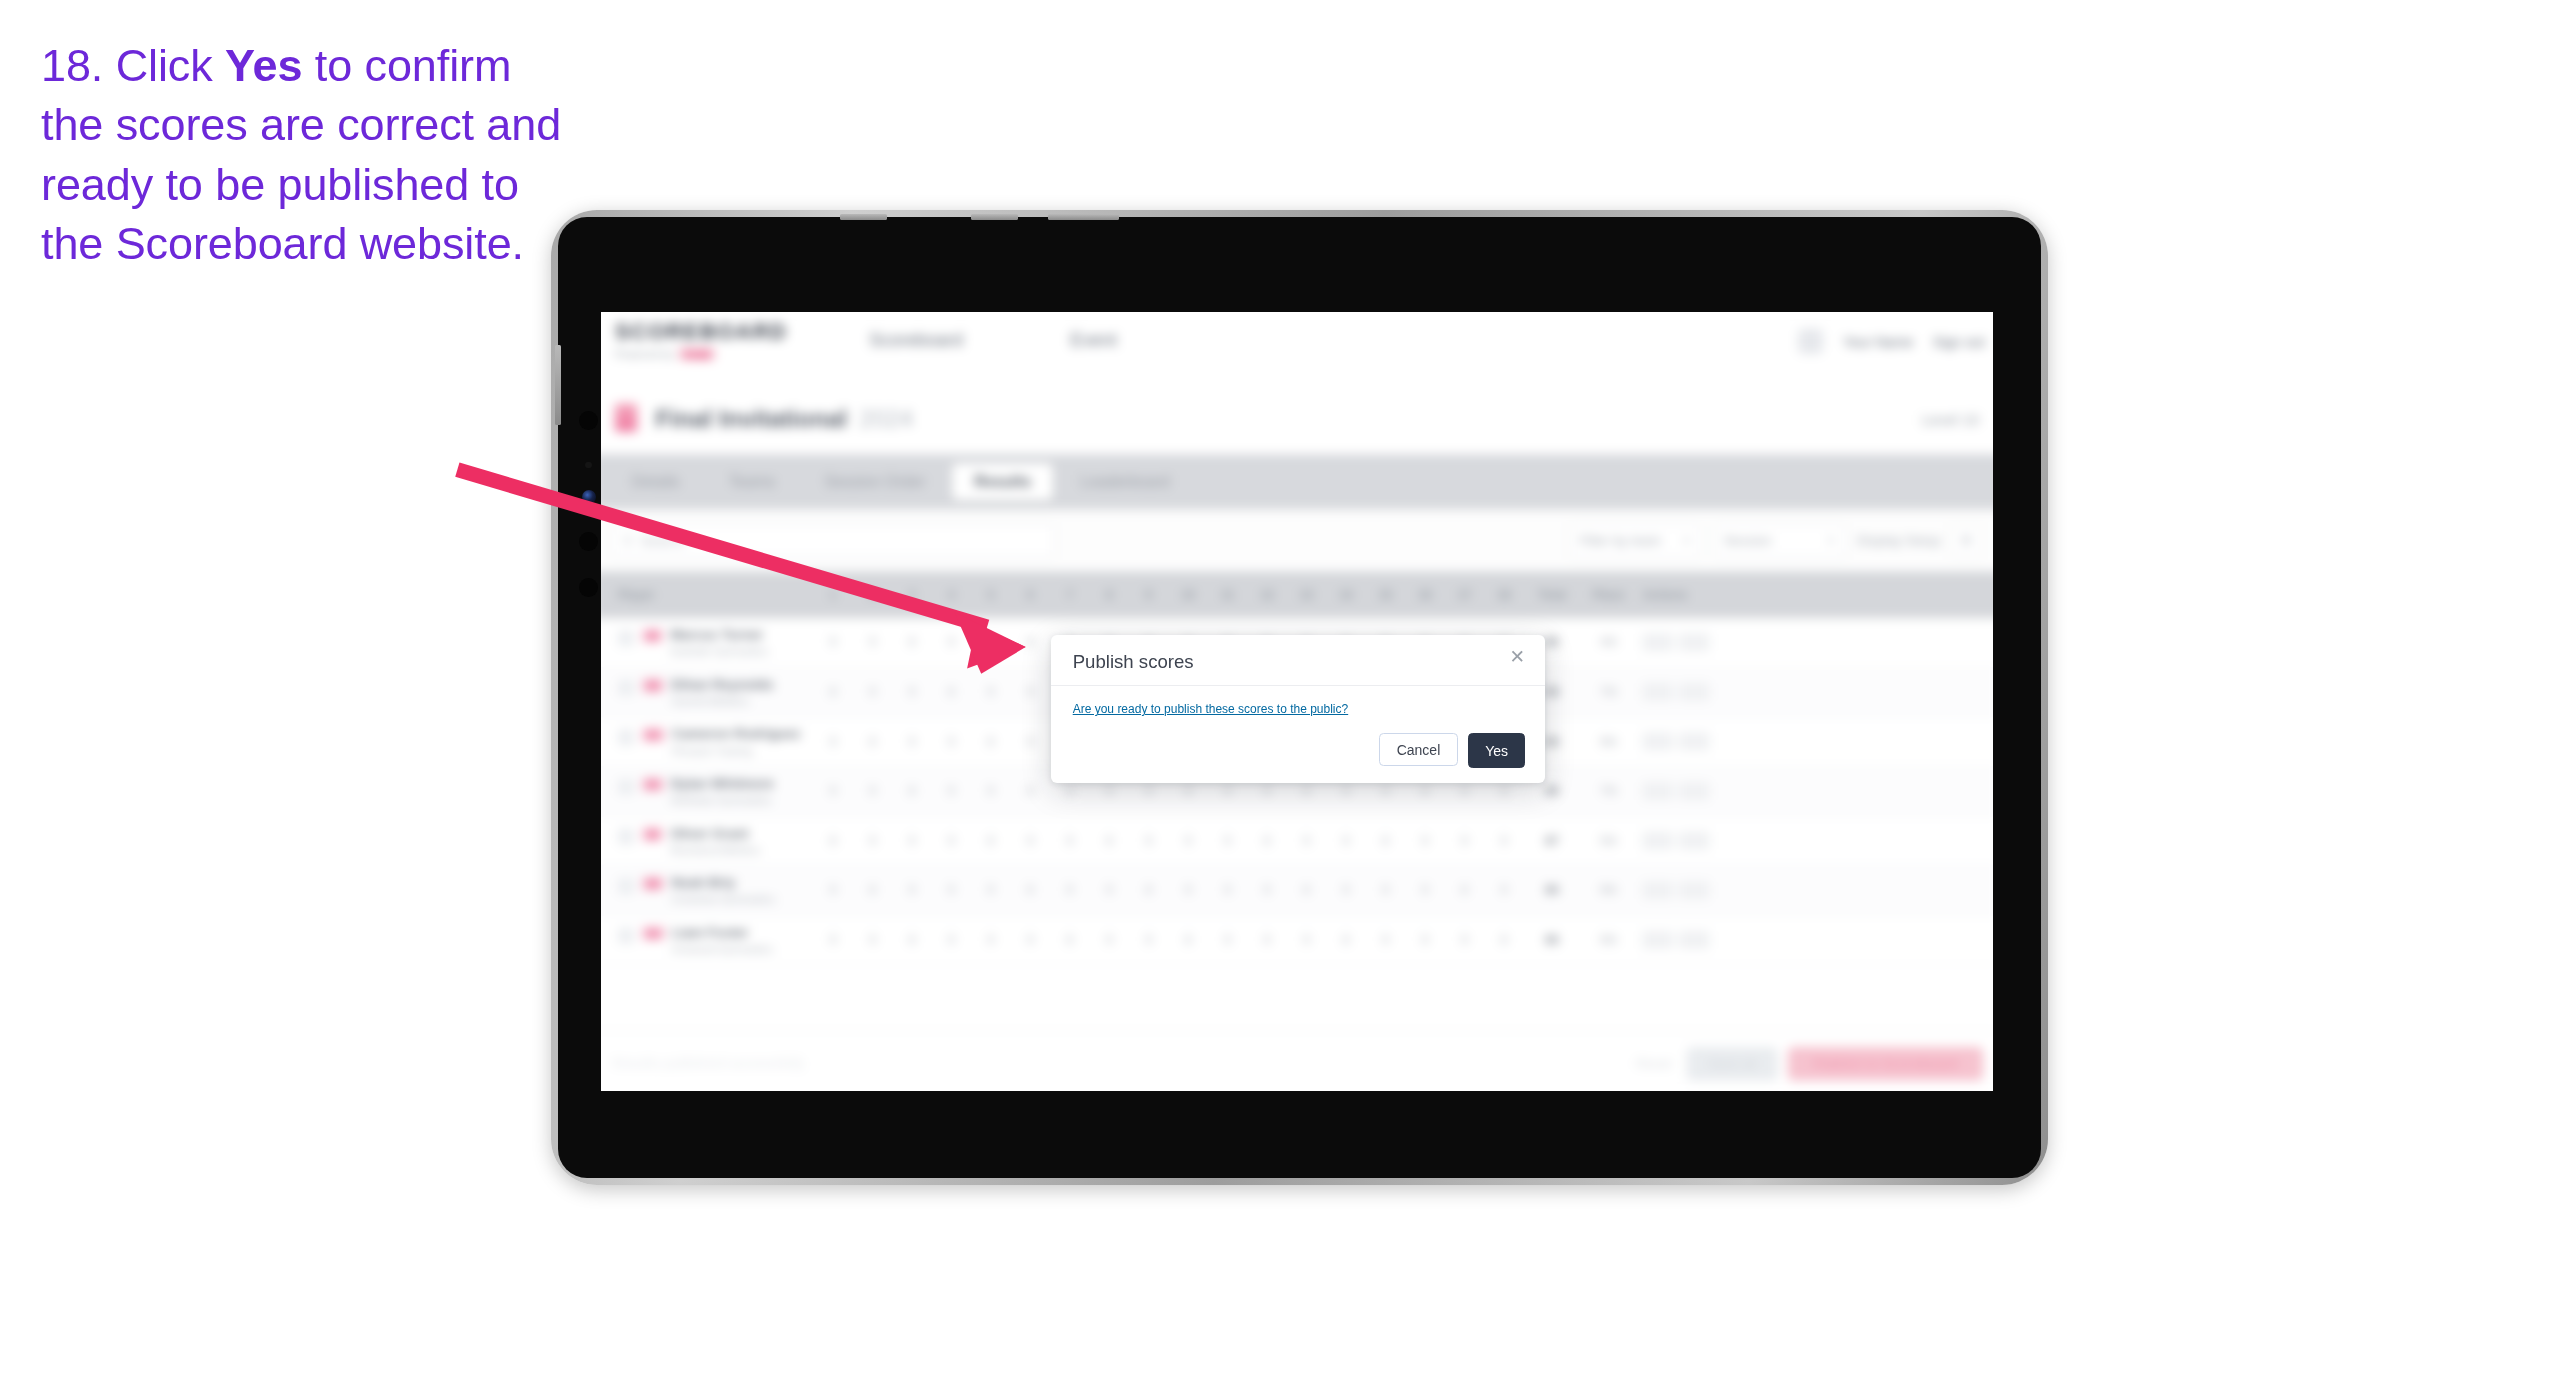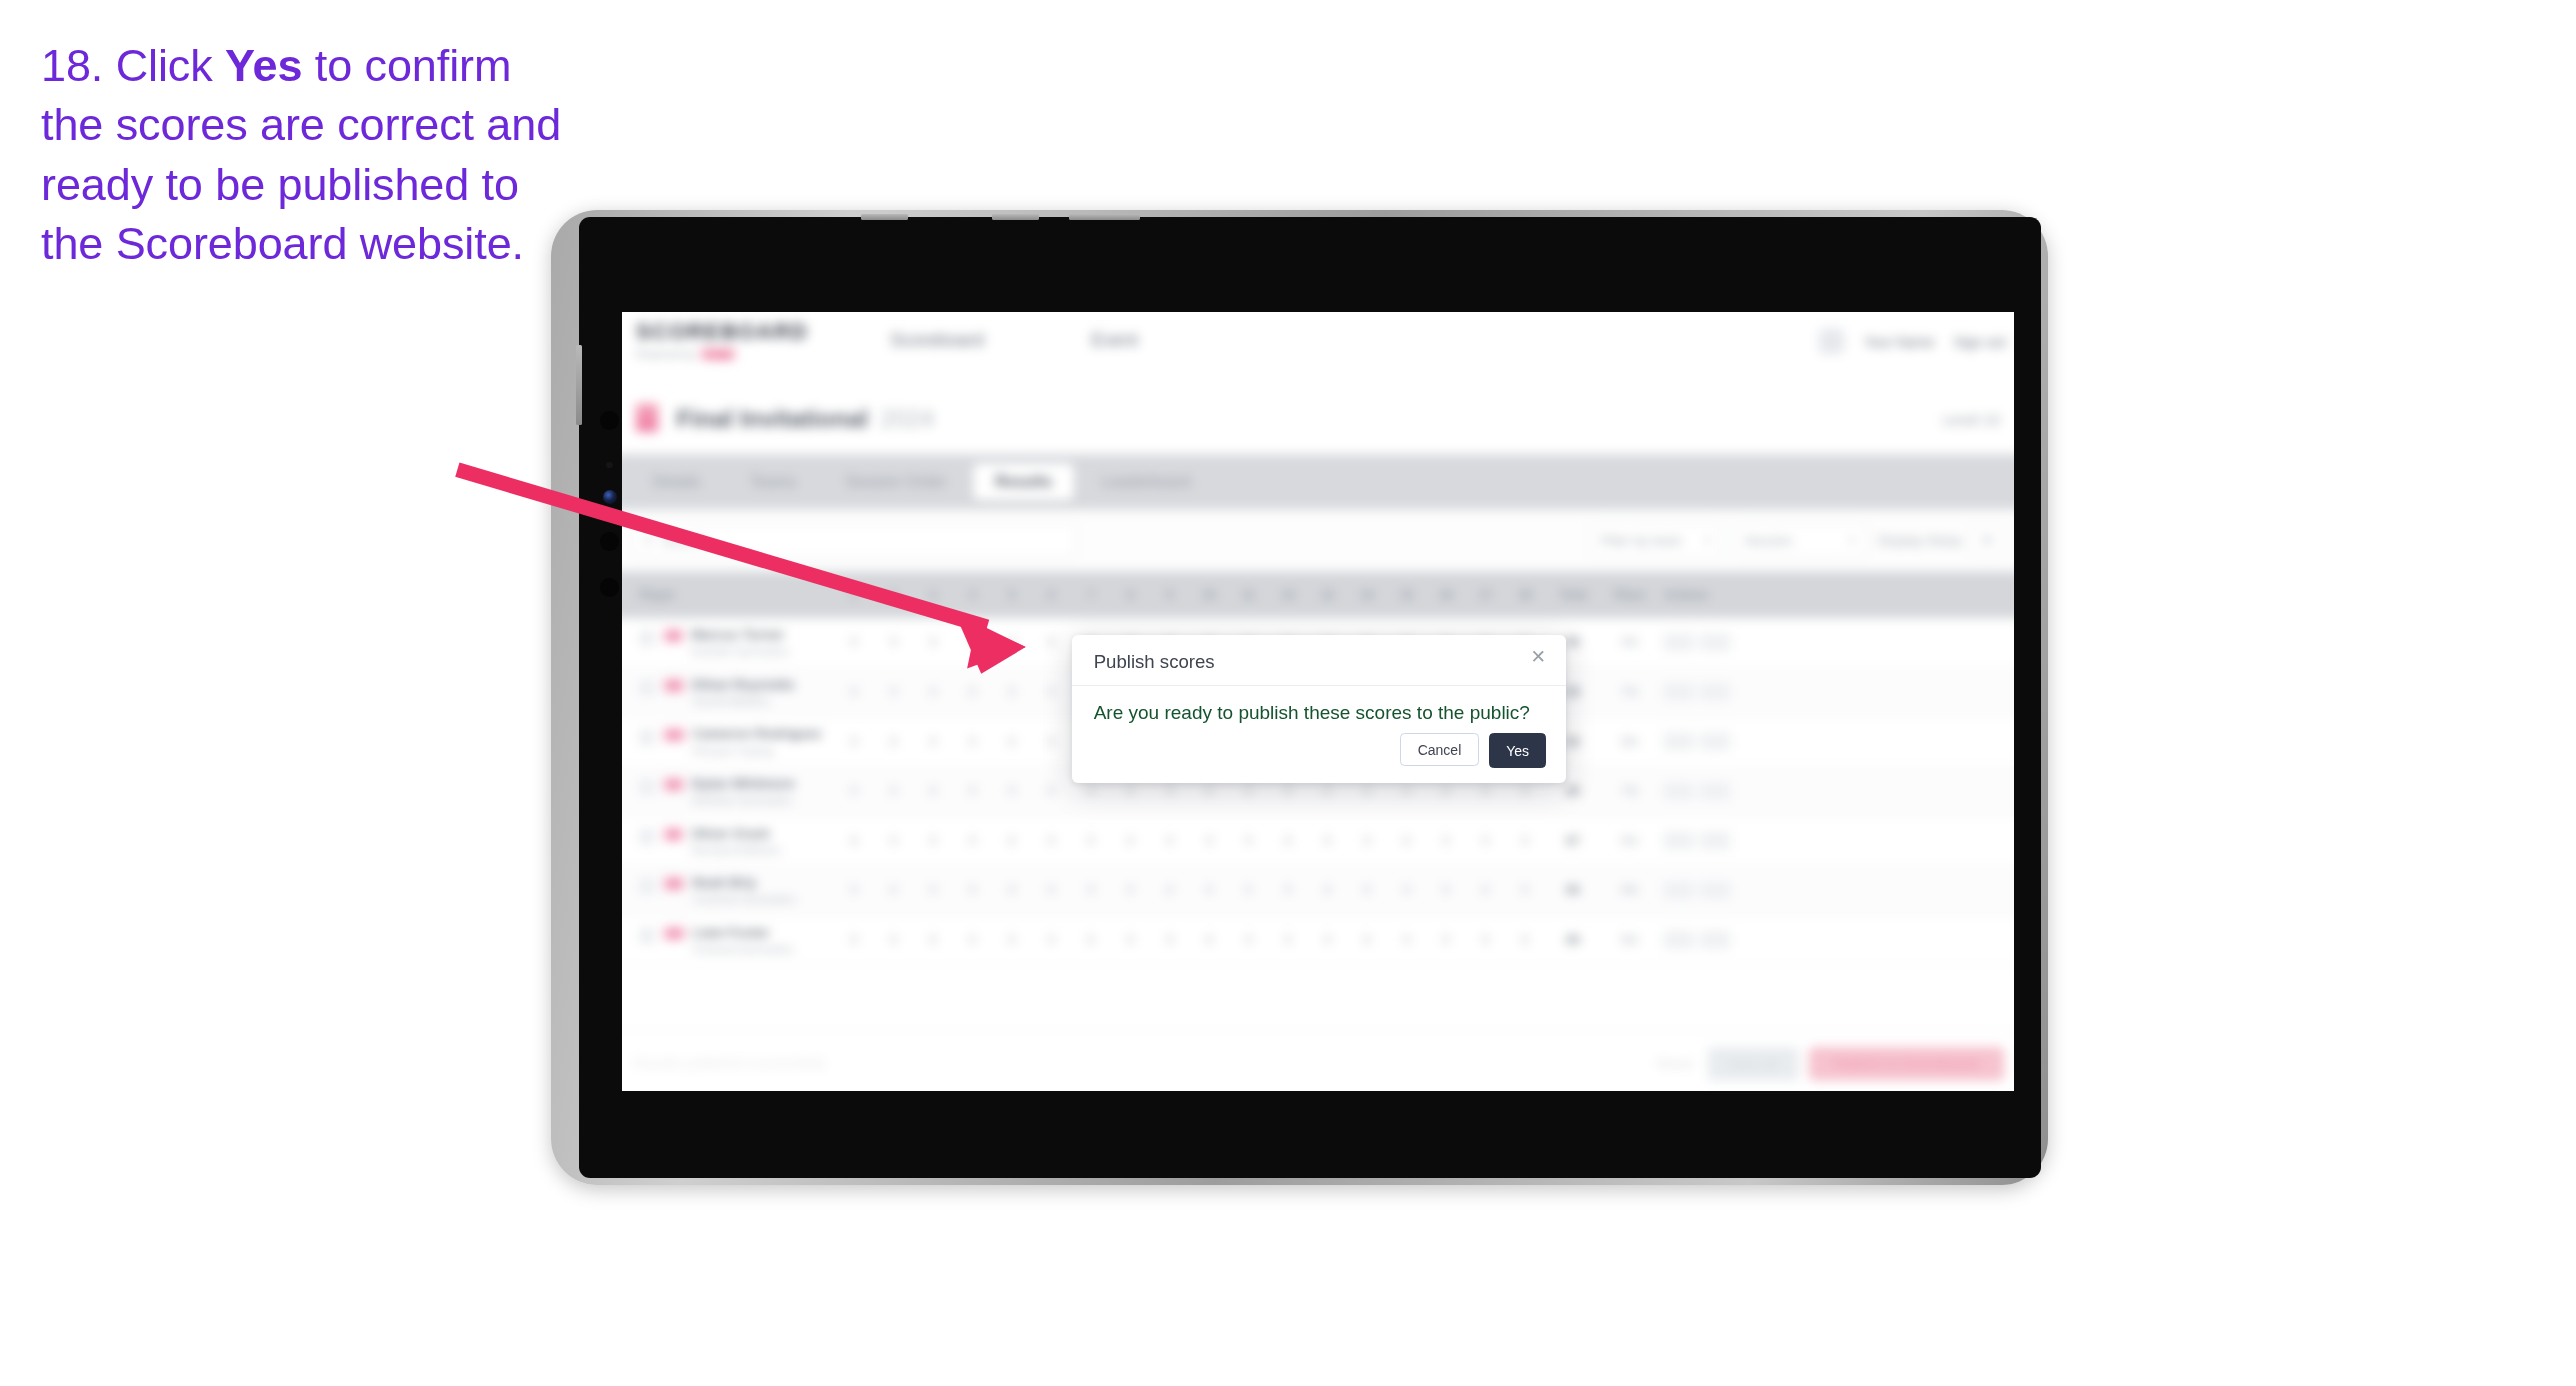--- a/index.html
+++ b/index.html
@@ -49,23 +49,22 @@
   .tablet-outer {
     position: absolute;
     inset: 0;
     border-radius: 46px;
     background: linear-gradient(100deg,#a9a9a9 0%,#cfcfcf 18%,#9d9d9d 50%,#c8c8c8 82%,#8f8f8f 100%);
     box-shadow: 0 4.5px 19.3px rgba(0,0,0,0.22);
   }
   .tablet-body {
     position: absolute;
     left: 6.7px; top: 6.7px; right: 6.7px; bottom: 6.7px;
-    border-radius: 11px;
+    border-radius: 29px;
     background: #0b0b0b;
-    margin-left: 21px;
   }
   
   .edge-btn {
     position: absolute;
     background: linear-gradient(180deg,#b9b9b9,#8b8b8b);
     border-radius: 1.5px;
   }
   .edge-btn.t1 { top: -3px; left: 282px;  width: 47px; height: 6.7px; }
   .edge-btn.t2 { top: -3px; left: 413px;  width: 47px; height: 6.7px; }
   .edge-btn.t3 { top: -3px; left: 490px;  width: 71px; height: 6.7px; }
@@ -323,21 +322,21 @@
   }
   .modal-close {
     position: absolute; right: 16.3px; top: 12px;
     width: 22px; height: 22px;
     display: flex; align-items: center; justify-content: center;
     color: #9aa0a8; font-size: 18.6px; line-height: 1;
     cursor: pointer;
   }
   .modal-body {
     padding: 16.3px 22px 0 22px;
-    font-size: 19px; color: #14532d;
+    font-size: 12px; color: #0369a1; text-decoration: underline;
   }
   .modal-actions {
     position: absolute;
     right: 19.3px; bottom: 15px;
     display: flex; align-items: flex-start; gap: 10.4px;
   }
   .btn-cancel {
     background: #ffffff;
     border: 0.7px solid #ccd7ea;
     color: #3e4450;

